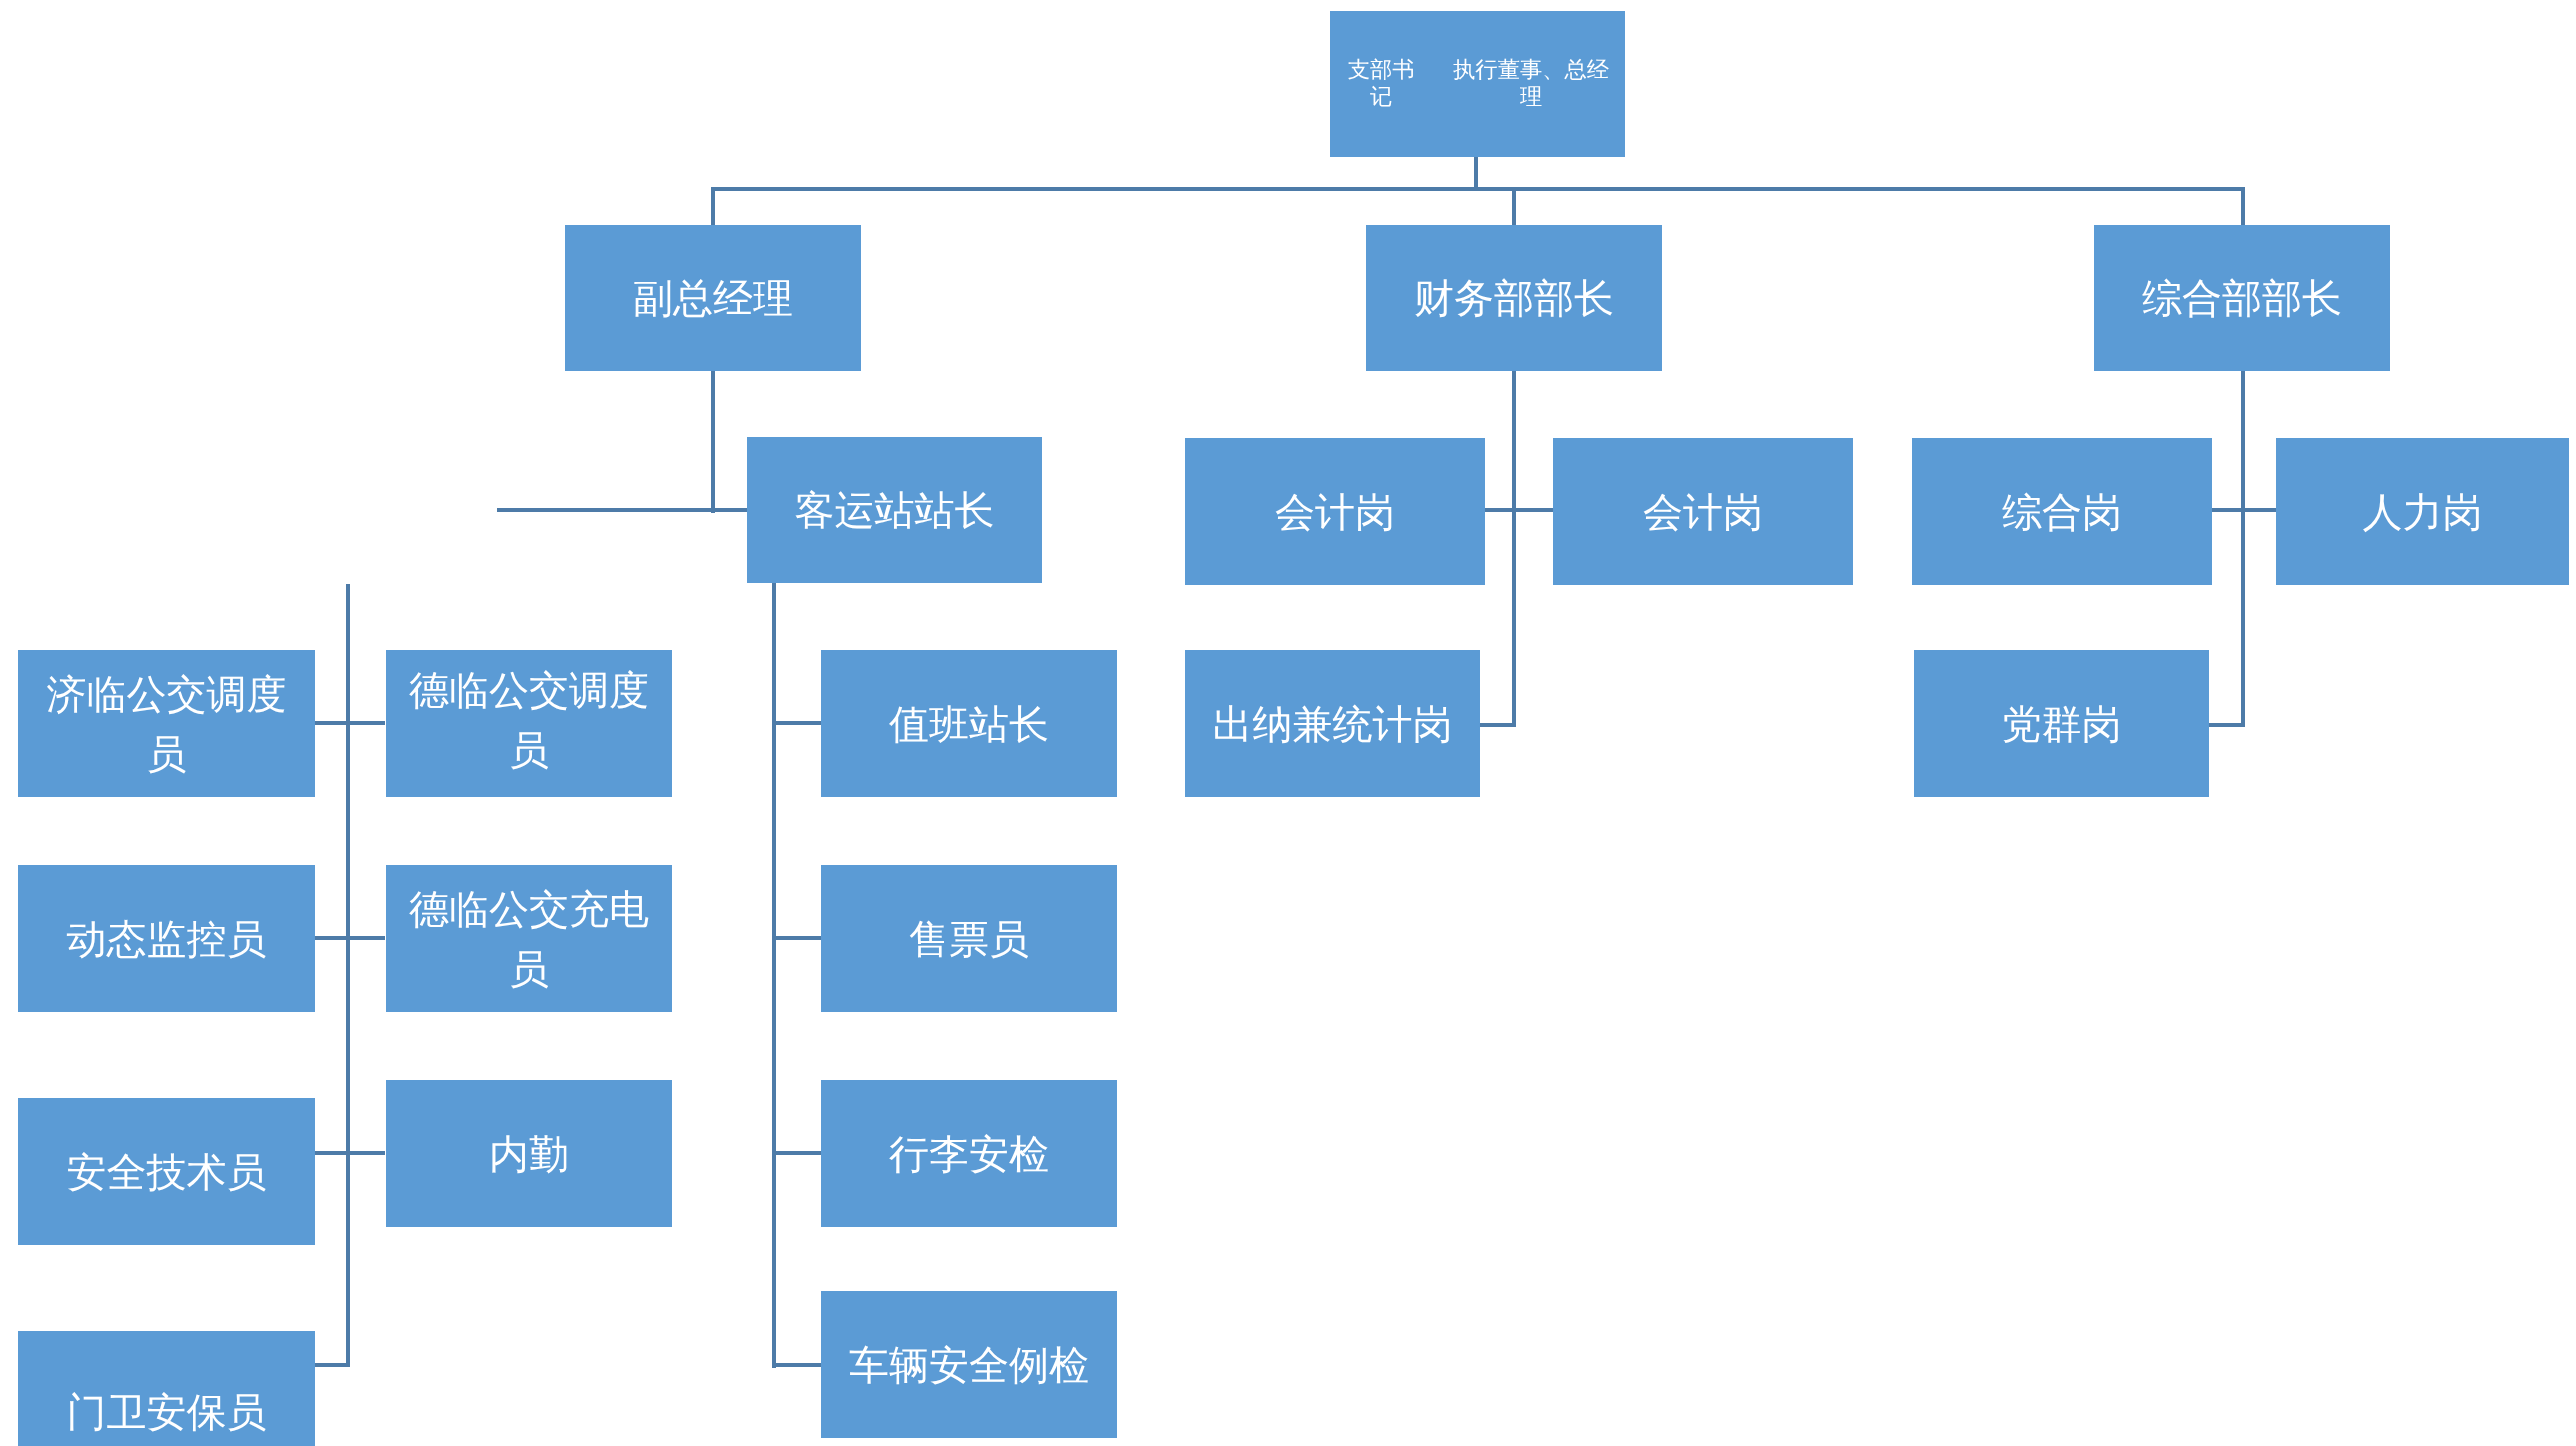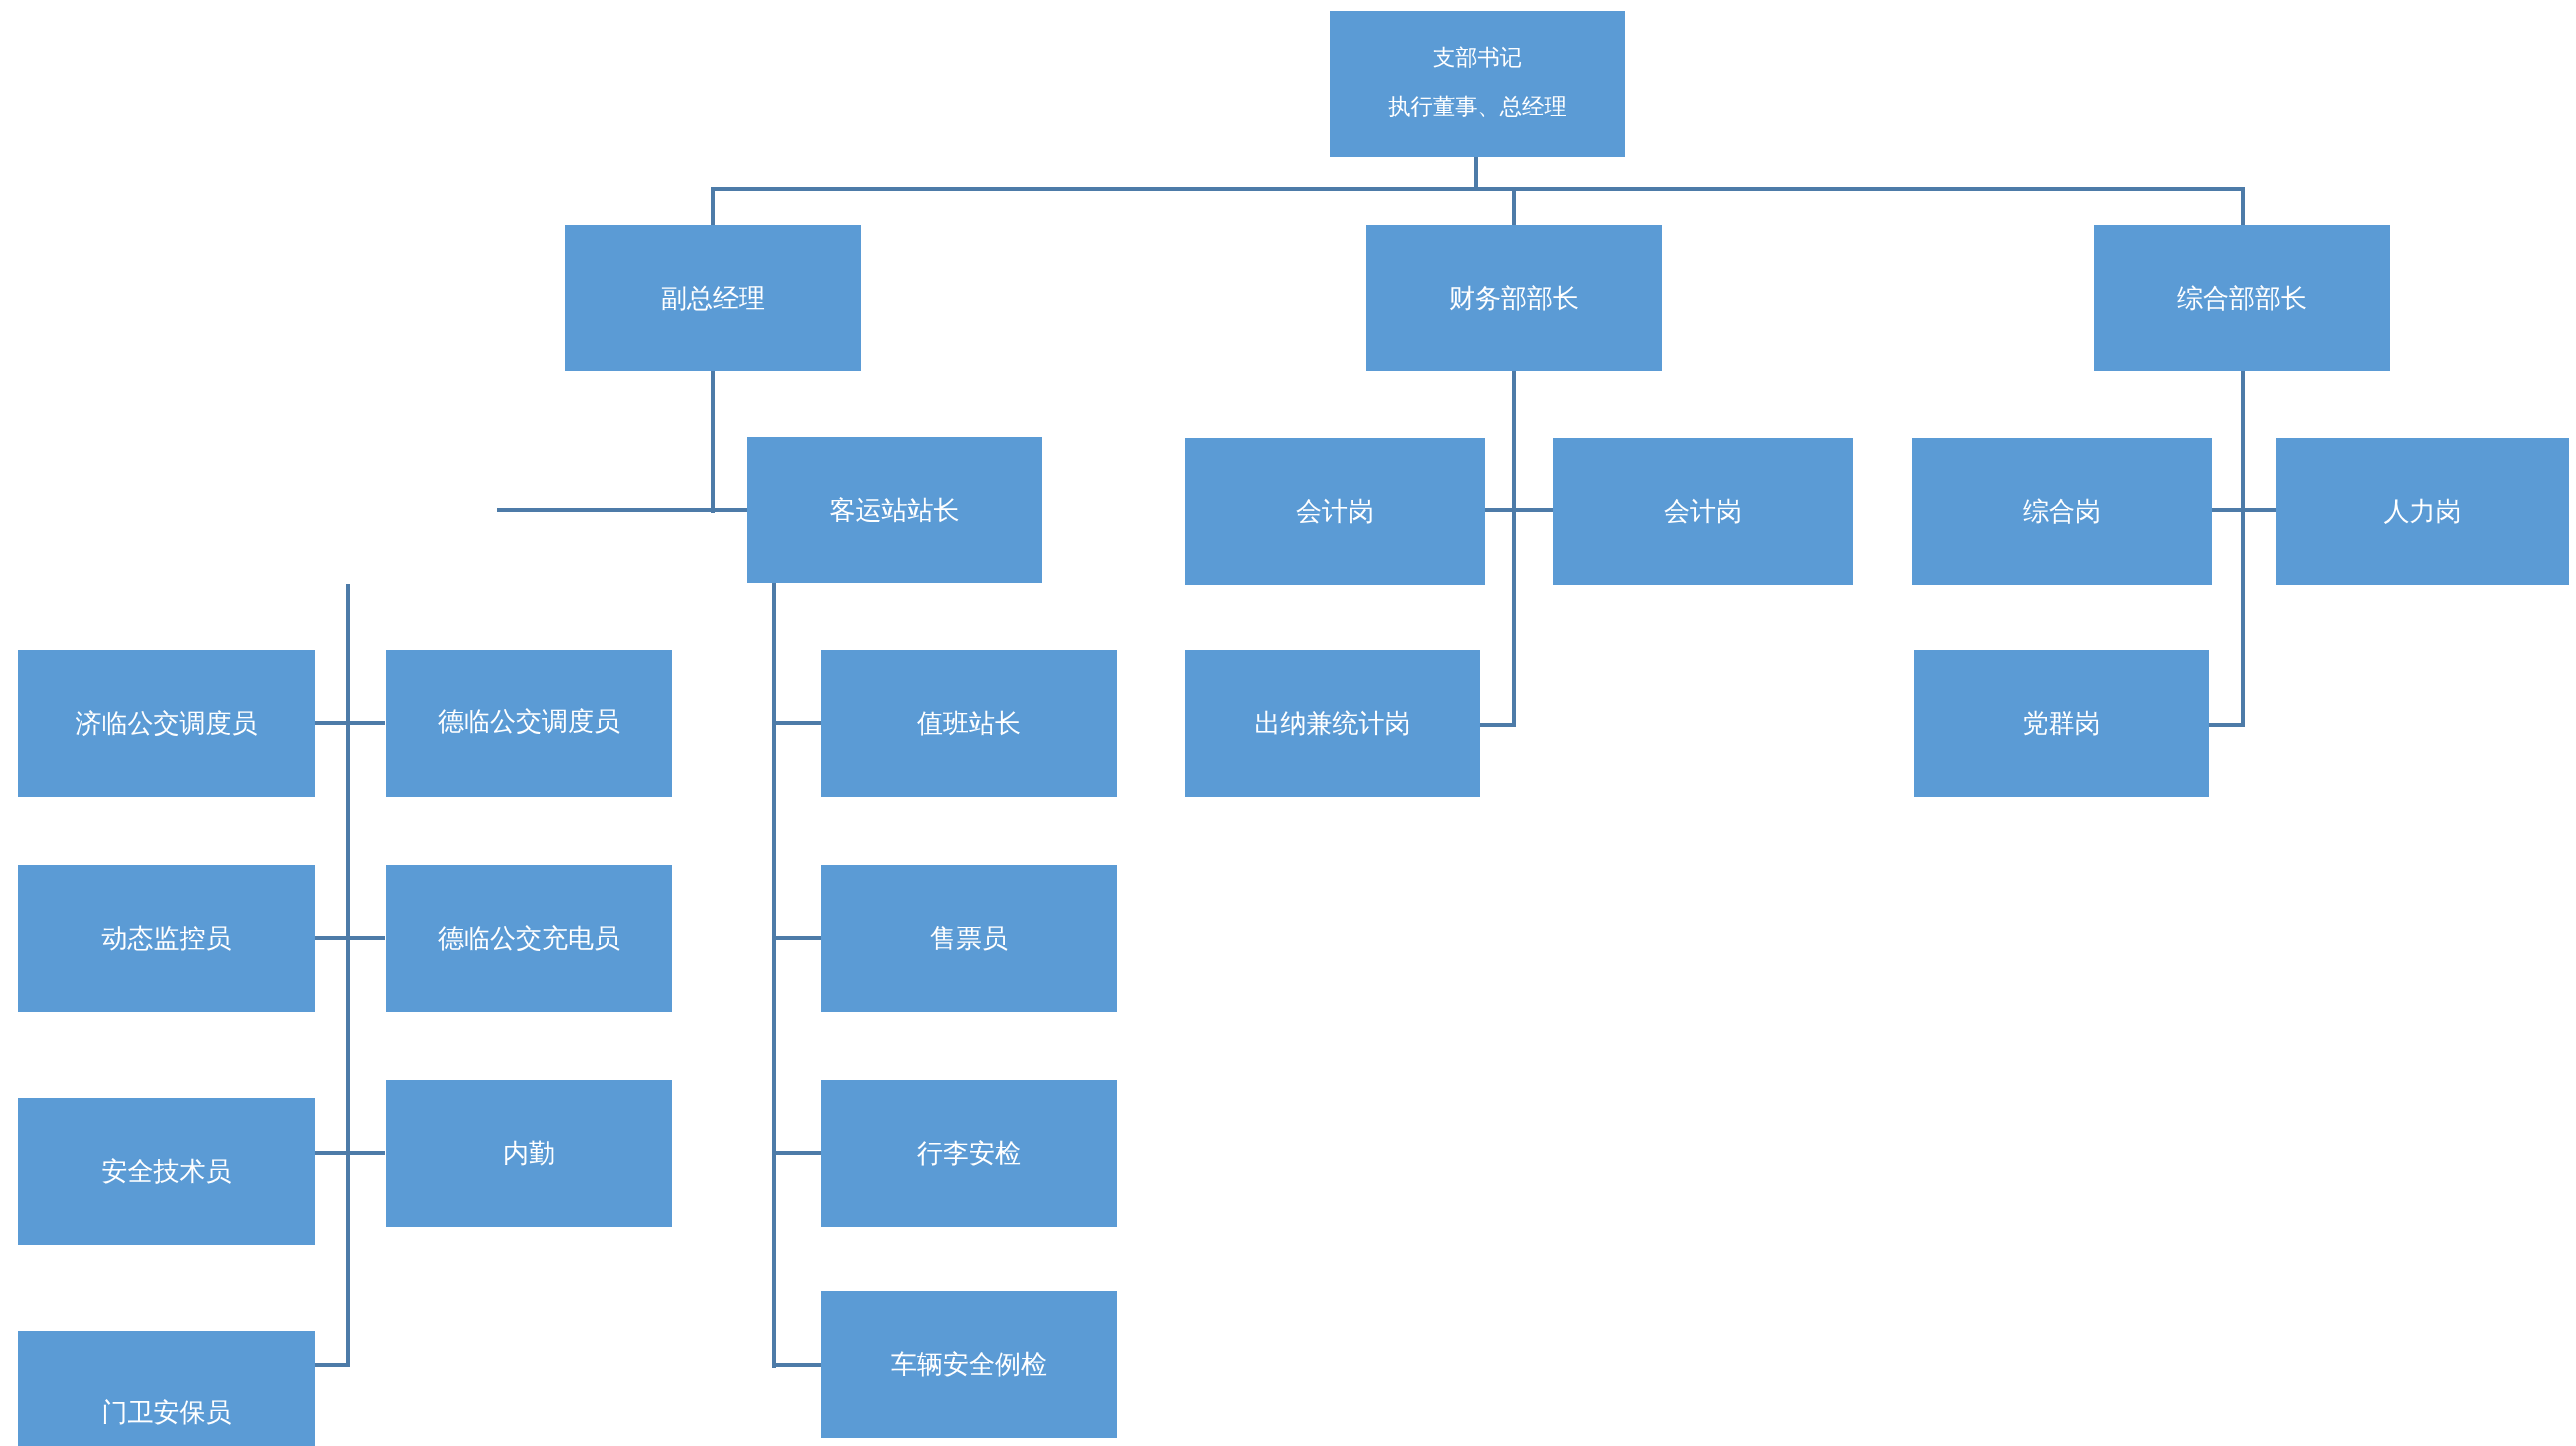--- a/index.html
+++ b/index.html
@@ -12,32 +12,31 @@
     overflow: hidden;
   }
   .node {
     position: absolute;
     background: #5b9bd5;
     color: #ffffff;
     display: flex;
     align-items: center;
     justify-content: center;
     text-align: center;
-    font-size: 26px;
+    font-size: 40px;
     line-height: 1.5;
     box-sizing: border-box;
     padding: 3.3px 11.6px;
   }
   .node.root {
-    flex-direction: column;
+    flex-direction: row;
     font-size: 22.3px;
     line-height: 1.2;
     gap: 21.5px;
     padding: 3.3px 8.3px;
-    font-family: Liberation Mono, monospace;
   }
   .node.small-wrap { font-size: 31px; padding: 3.3px 15px; }
   .vline, .hline {
     position: absolute;
     background: #4d7ba8;
   }
   .vline { width: 4.1px; }
   .hline { height: 4.1px; }
 </style>
 </head>

